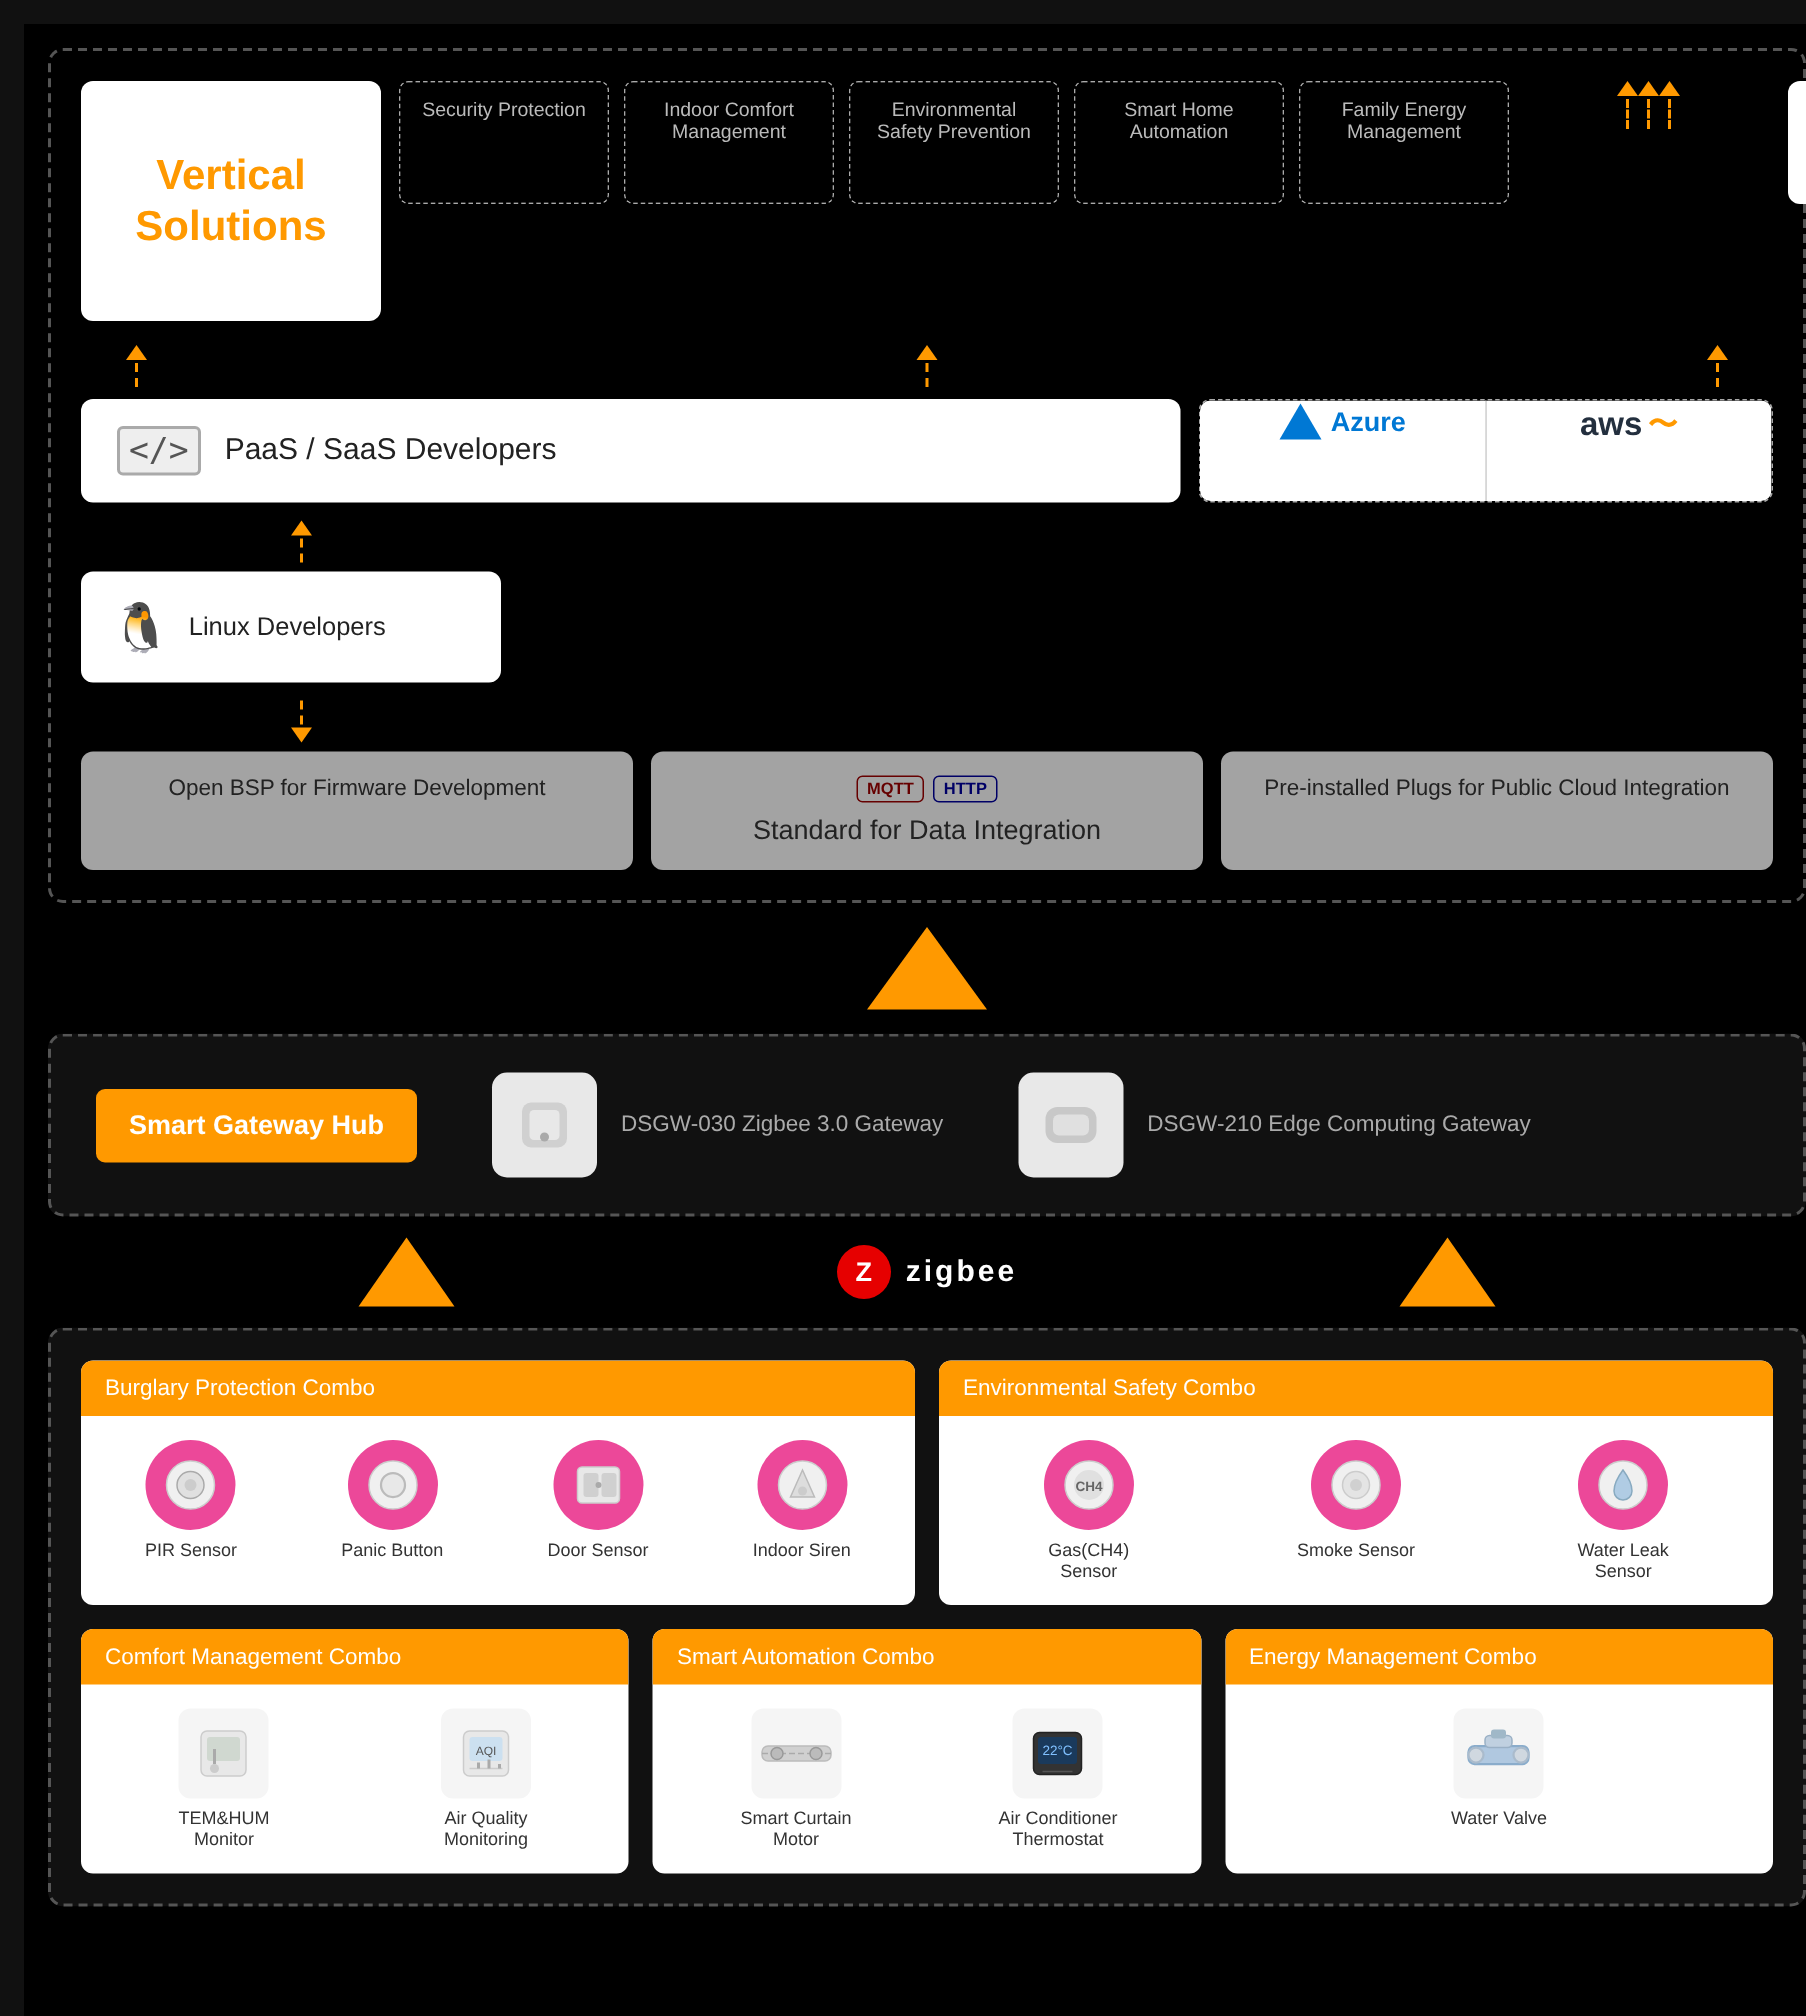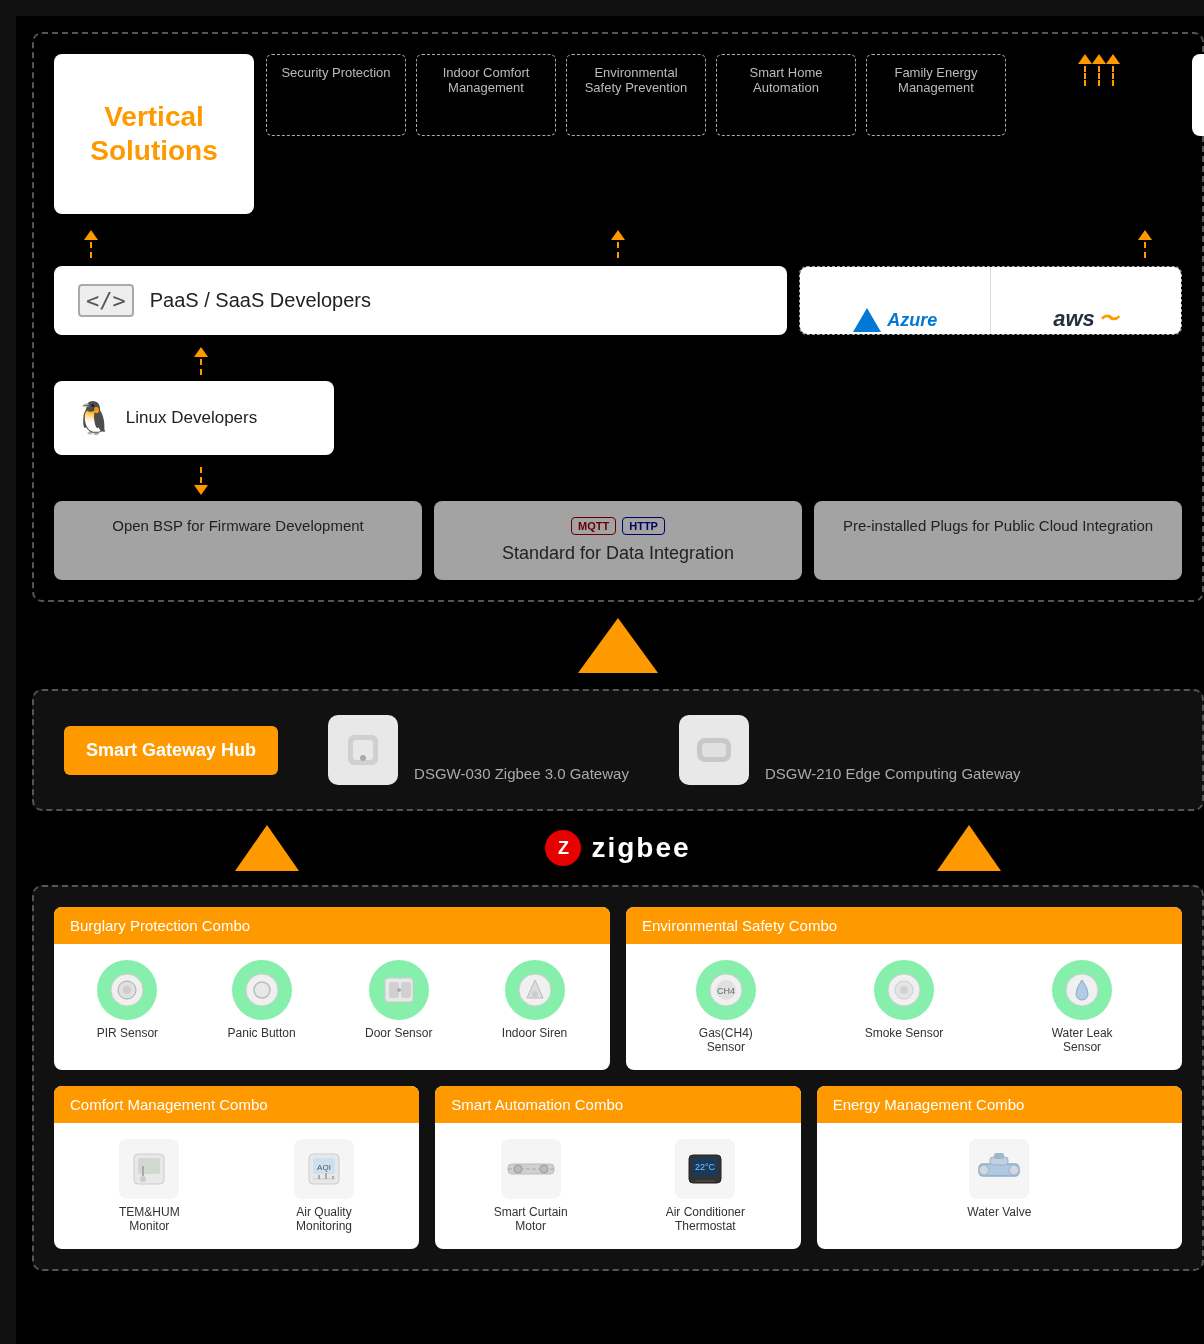--- a/index.html
+++ b/index.html
@@ -99,24 +99,23 @@
       border-radius: 8px;
       display: flex;
       gap: 0;
       overflow: hidden;
     }
 
     .azure-box, .aws-box {
       flex: 1;
       background: #fff;
       display: flex;
-      align-items: flex-end;
+      align-items: flex-start;
       justify-content: center;
       padding: 2px;
-      font-style: italic;
     }
     .azure-box {
       border-right: 1px solid #ddd;
     }
 
     .azure-logo {
       color: #0078d4;
       font-size: 14px;
       font-weight: bold;
       display: flex;
@@ -193,21 +192,21 @@
       border-radius: 4px;
       padding: 2px 6px;
       font-size: 11px;
       font-weight: bold;
     }
     .mqtt-badge { color: #600; border-color: #600; }
     .http-badge { color: #006; border-color: #006; }
 
     .gateway-device {
       display: flex;
-      align-items: flex-end;
+      align-items: center;
       gap: 16px;
     }
 
     .gateway-device-icon {
       width: 70px;
       height: 70px;
       background: #e8e8e8;
       border-radius: 10px;
       display: flex;
       align-items: center;
@@ -244,26 +243,27 @@
       gap: 6px;
       font-size: 12px;
       color: #333;
       text-align: center;
       max-width: 90px;
     }
 
     .device-icon-circle {
       width: 60px;
       height: 60px;
-      background: #86efac;
+      background: #ec4899;
       border-radius: 50%;
       display: flex;
       align-items: center;
       justify-content: center;
       font-size: 26px;
+      font-weight: bold;
     }
 
     .device-icon-square {
       width: 60px;
       height: 60px;
       background: #f5f5f5;
       border-radius: 8px;
       display: flex;
       align-items: center;
       justify-content: center;
@@ -475,21 +475,21 @@
       </div>
       <span style="font-size:15px; color:#aaa; line-height:1.5;">DSGW-210 Edge Computing Gateway</span>
     </div>
   </div>
 
   <div style="display:flex; align-items:center; justify-content:space-around; padding:14px 80px;">
     <div style="width:0; height:0; border-left:32px solid transparent; border-right:32px solid transparent; border-bottom:46px solid #f90;"></div>
 
     <div style="display:flex; align-items:center; gap:10px;">
       <div style="width:36px; height:36px; background:#e60000; border-radius:50%; display:flex; align-items:center; justify-content:center; color:#fff; font-size:18px; font-weight:bold;">Z</div>
-      <span style="font-size:28px; font-weight:bold; color:#fff; letter-spacing:2px;">zigbee</span>
+      <span style="font-size:20px; font-weight:bold; color:#fff; letter-spacing:2px;">zigbee</span>
     </div>
 
     <div style="width:0; height:0; border-left:32px solid transparent; border-right:32px solid transparent; border-bottom:46px solid #f90;"></div>
   </div>
 
   <div style="border:2px dashed #555; border-radius:10px; padding:20px; background:#111;">
 
     <div style="display:grid; grid-template-columns:1fr 1fr; gap:16px; margin-bottom:16px;">
 
       <div class="combo-card">

